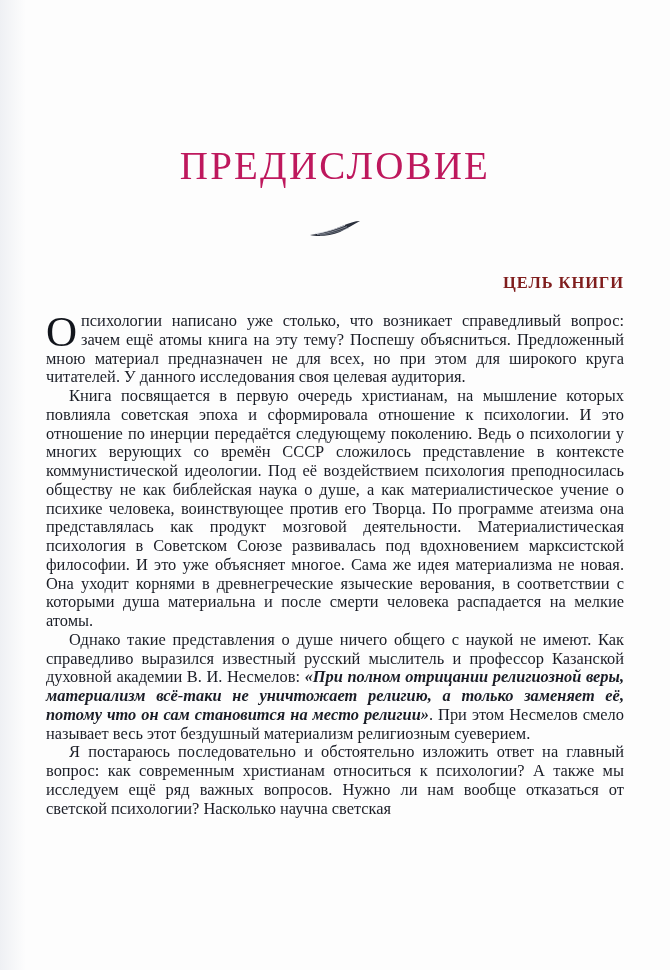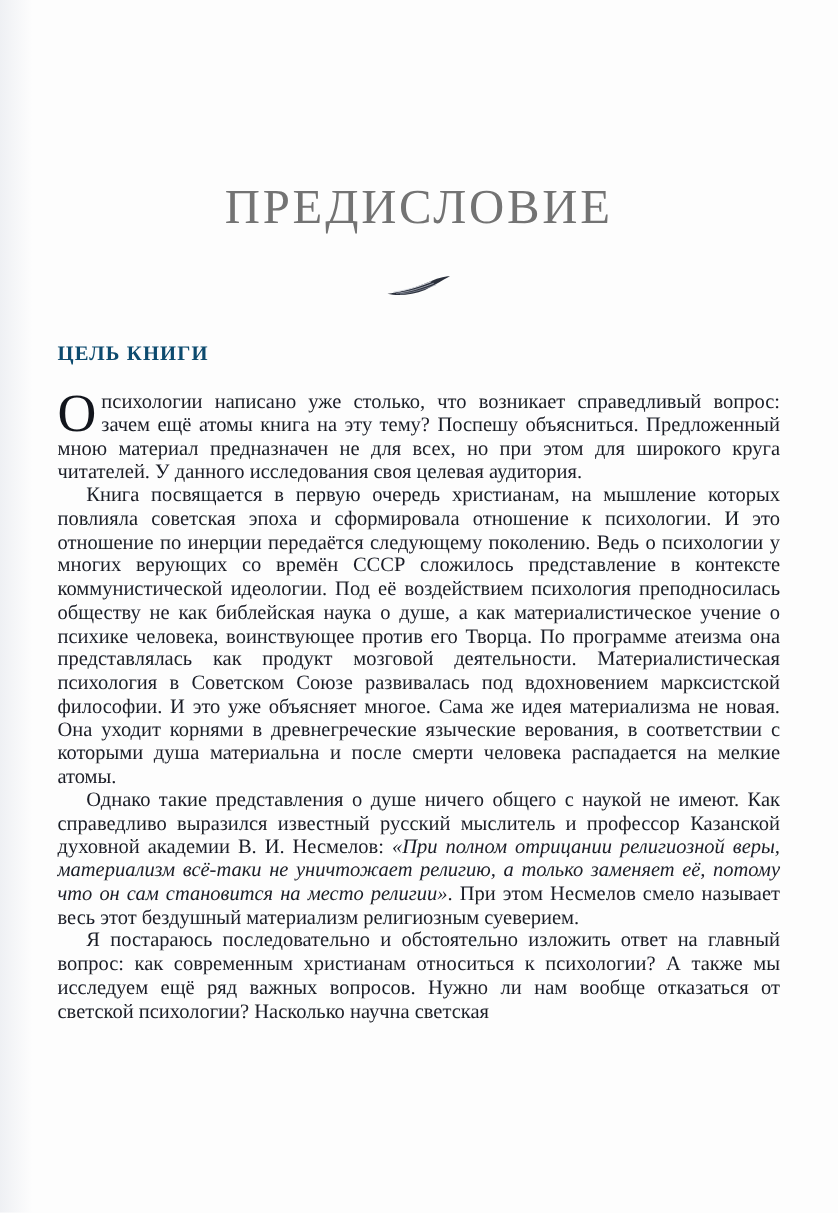--- a/index.html
+++ b/index.html
@@ -26,44 +26,44 @@
 
   
   .chapter-title {
     margin: 0;
     padding-top: 146px;
     text-align: center;
     font-size: 39px;
     font-weight: normal;
     letter-spacing: 2.2px;
     line-height: 1.0;
-    color: #737373;
+    color: #be185d;
   }
 
   
   .ornament-wrap {
     text-align: center;
     margin-top: 34px;
     height: 22px;
     line-height: 0;
   }
   .ornament-wrap svg {
     display: inline-block;
     vertical-align: middle;
   }
 
   
   .section-heading {
     margin: 0;
     padding-top: 32px;
-    text-align: left;
+    text-align: right;
     font-size: 16.5px;
     font-weight: bold;
     letter-spacing: 0.9px;
-    color: #0c4a6e;
+    color: #7f1d1d;
   }
 
   
   .body-copy {
     padding-top: 19px;
   }
 
   p.para {
     margin: 0;
     font-size: 16.4px;
@@ -85,20 +85,21 @@
     font-size: 43px;
     line-height: 35px;
     padding: 1px 4px 0 0;
     margin-top: 1px;
     font-weight: normal;
     color: #12151c;
   }
 
   .quote-italic {
     font-style: italic;
+    font-weight: bold;
   }
 
   
   .scan-gutter {
     position: absolute;
     top: 0;
     left: 0;
     width: 26px;
     height: 970px;
     background: linear-gradient(to right, rgba(205,210,222,0.30), rgba(253,253,253,0));

